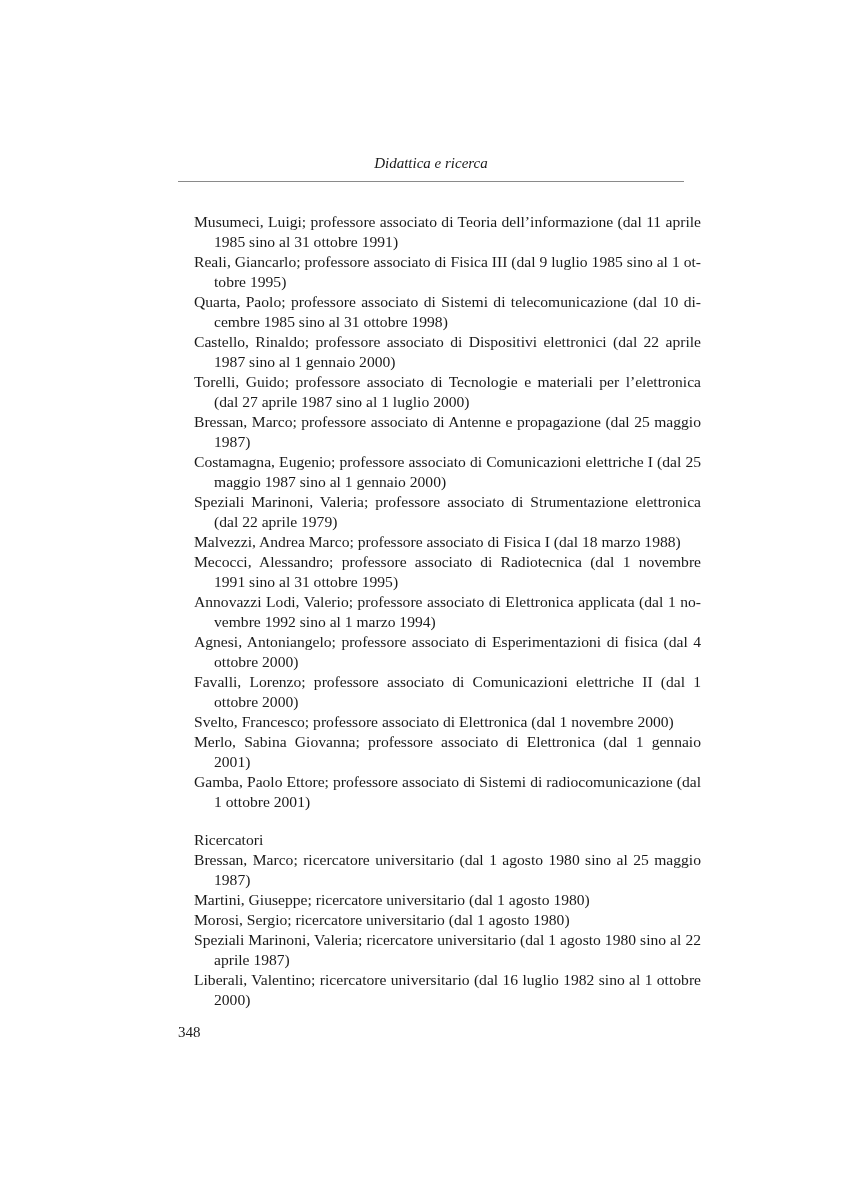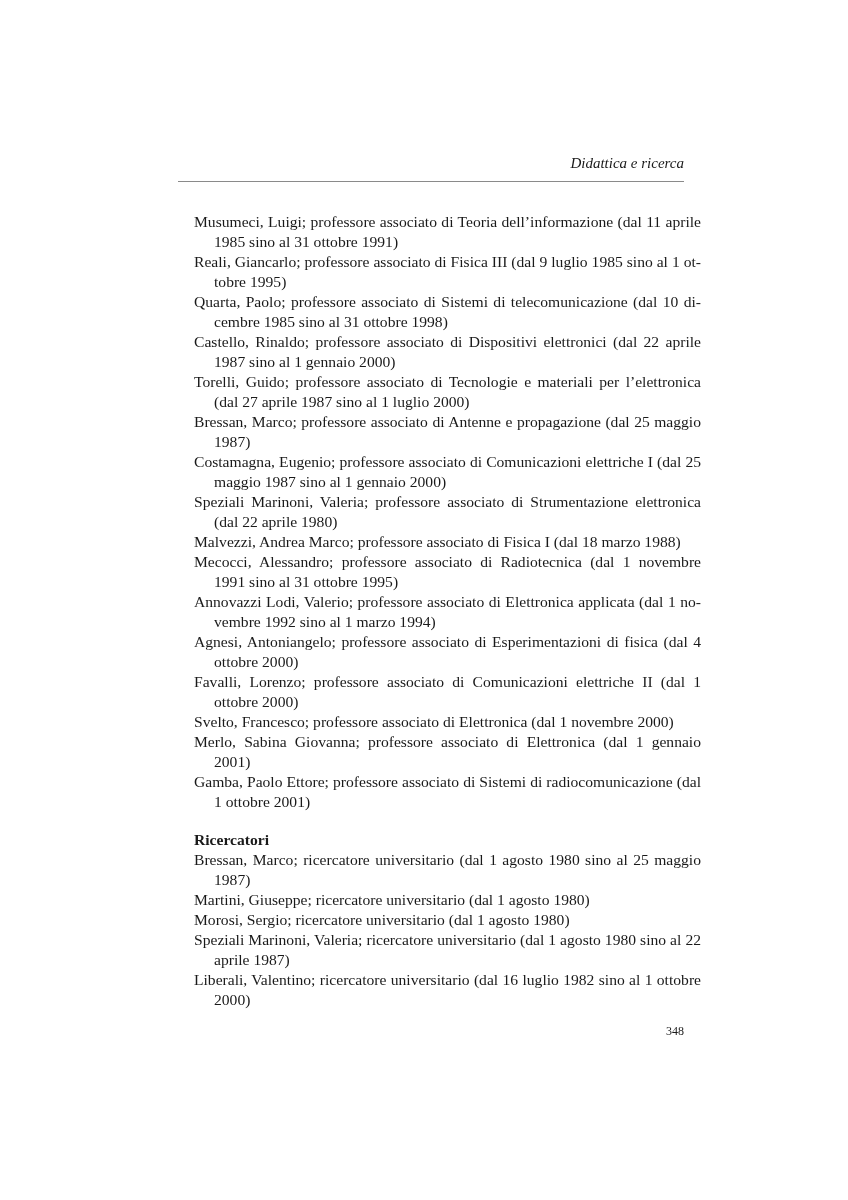--- a/index.html
+++ b/index.html
@@ -1,45 +1,45 @@
 <!DOCTYPE html>
 <html><head>
 <meta charset="utf-8">
 <style>
   html, body { margin: 0; padding: 0; background: #ffffff; }
   body { width: 848px; height: 1200px; position: relative; overflow: hidden;
          font-family: "Liberation Serif", "DejaVu Serif", serif; color: #1a1a1a; }
   .running-head { position: absolute; left: 178px; width: 506px; top: 155px;
-                  text-align: right; font-style: italic; font-size: 15px; }
+                  text-align: center; font-style: italic; font-size: 15px; }
   .rule { position: absolute; left: 178px; width: 506px; top: 181px; height: 0;
           border-top: 1px solid #8a8a8a; }
   .body-text { position: absolute; left: 178px; width: 507px; top: 212px;
                font-size: 15.6px; line-height: 20px; margin-left: 16px; }
   .entry { text-align: justify; text-align-last: left; padding-left: 20px;
            text-indent: -20px; margin: 0; hyphens: manual; }
-  .section-heading { font-weight: bold; margin: 18px 0 0 0; font-size: 15.6px; }
+  .section-heading { font-weight: normal; margin: 18px 0 0 0; font-size: 15.6px; }
   .page-number { position: absolute; left: 178px; width: 506px; top: 1024px;
-                 text-align: right; font-size: 12px; }
+                 text-align: left; font-size: 15px; }
 </style>
 </head>
 <body>
 
 <div class="running-head">Didattica e ricerca</div>
 <div class="rule"></div>
 
 <div class="body-text">
   <div>
     <p class="entry">Musumeci, Luigi; professore associato di Teoria dell’informazione (dal 11 aprile 1985 sino al 31 ottobre 1991)</p>
     <p class="entry">Reali, Giancarlo; professore associato di Fisica III (dal 9 luglio 1985 sino al 1 ot­tobre 1995)</p>
     <p class="entry">Quarta, Paolo; professore associato di Sistemi di telecomunicazione (dal 10 di­cembre 1985 sino al 31 ottobre 1998)</p>
     <p class="entry">Castello, Rinaldo; professore associato di Dispositivi elettronici (dal 22 aprile 1987 sino al 1 gennaio 2000)</p>
     <p class="entry">Torelli, Guido; professore associato di Tecnologie e materiali per l’elettronica (dal 27 aprile 1987 sino al 1 luglio 2000)</p>
     <p class="entry">Bressan, Marco; professore associato di Antenne e propagazione (dal 25 maggio 1987)</p>
     <p class="entry">Costamagna, Eugenio; professore associato di Comunicazioni elettriche I (dal 25 maggio 1987 sino al 1 gennaio 2000)</p>
-    <p class="entry">Speziali Marinoni, Valeria; professore associato di Strumentazione elettronica (dal 22 aprile 1980)</p>
+    <p class="entry">Speziali Marinoni, Valeria; professore associato di Strumentazione elettronica (dal 22 aprile 1979)</p>
     <p class="entry">Malvezzi, Andrea Marco; professore associato di Fisica I (dal 18 marzo 1988)</p>
     <p class="entry">Mecocci, Alessandro; professore associato di Radiotecnica (dal 1 novembre 1991 sino al 31 ottobre 1995)</p>
     <p class="entry">Annovazzi Lodi, Valerio; professore associato di Elettronica applicata (dal 1 no­vembre 1992 sino al 1 marzo 1994)</p>
     <p class="entry">Agnesi, Antoniangelo; professore associato di Esperimentazioni di fisica (dal 4 ot­tobre 2000)</p>
     <p class="entry">Favalli, Lorenzo; professore associato di Comunicazioni elettriche II (dal 1 ottobre 2000)</p>
     <p class="entry">Svelto, Francesco; professore associato di Elettronica (dal 1 novembre 2000)</p>
     <p class="entry">Merlo, Sabina Giovanna; professore associato di Elettronica (dal 1 gennaio 2001)</p>
     <p class="entry">Gamba, Paolo Ettore; professore associato di Sistemi di radiocomunicazione (dal 1 ottobre 2001)</p>
   </div>
 

